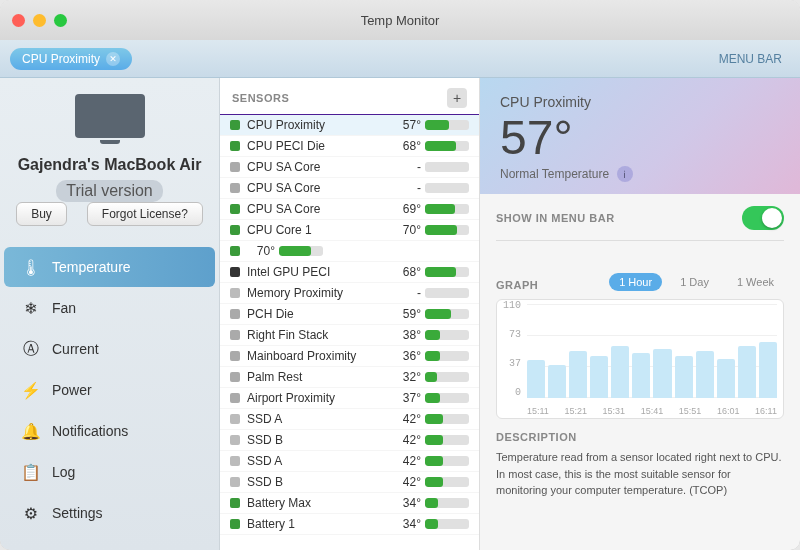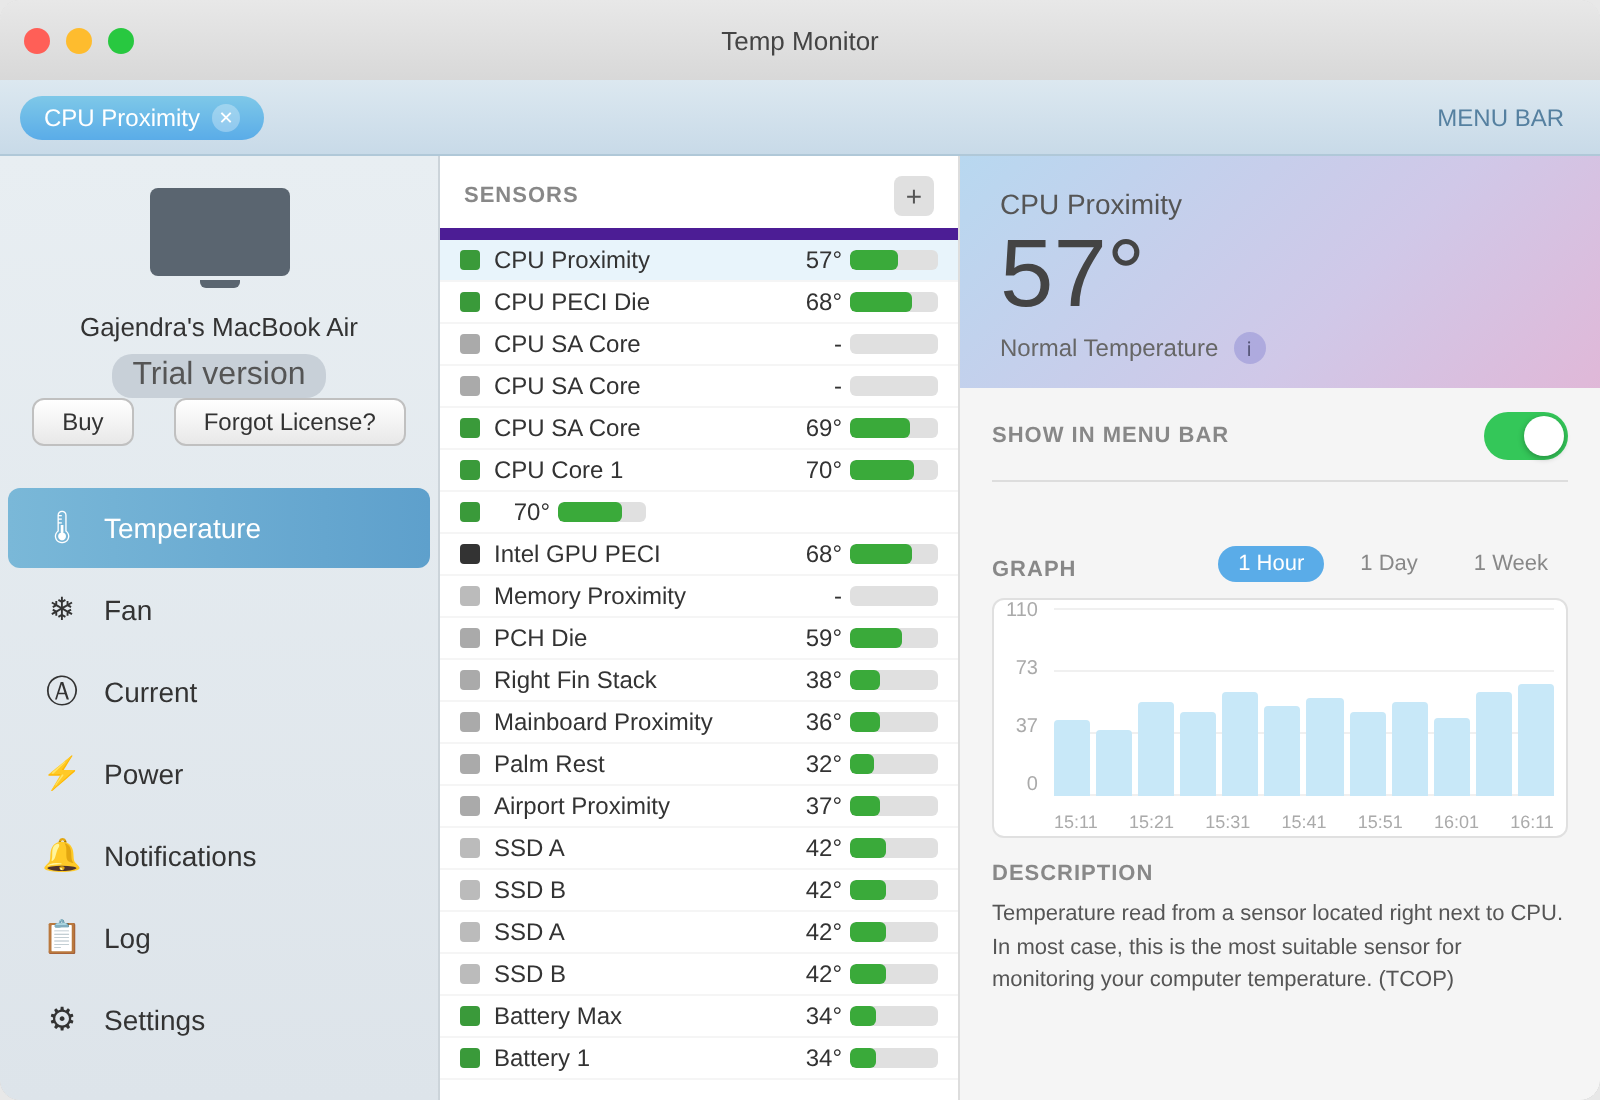--- a/index.html
+++ b/index.html
@@ -117,23 +117,23 @@
       content: '';
       position: absolute;
       bottom: -6px;
       left: 50%;
       transform: translateX(-50%);
       width: 20px; height: 4px;
       background: #5a6570;
       border-radius: 0 0 3px 3px;
     }
     .device-name {
-      font-size: 13px;
+      font-size: 16px;
       color: #333;
-      font-weight: 400;
+      font-weight: 700;
       margin-top: 10px;
       margin-bottom: 6px;
     }
     .trial-badge {
       background: #c8d0d8;
       border-radius: 10px;
       padding: 2px 10px;
       font-size: 16px;
       color: #555;
       margin-bottom: 0;
@@ -184,21 +184,21 @@
       display: flex;
       flex-direction: column;
       overflow: hidden;
       flex-shrink: 0;
     }
     .sensors-header {
       display: flex;
       align-items: center;
       justify-content: space-between;
       padding: 10px 12px 6px;
-      border-bottom: 6px solid #4c1d95;
+      border-bottom: 1px solid #4c1d95;
     }
     .sensors-title {
       font-size: 11px;
       font-weight: 700;
       color: #888;
       letter-spacing: 0.5px;
     }
     .sensors-add {
       width: 20px; height: 20px;
       background: #e0e0e0;
@@ -364,20 +364,21 @@
       overflow: hidden;
     }
     .graph-y-axis {
       position: absolute;
       left: 6px;
       top: 0; bottom: 20px;
       display: flex;
       flex-direction: column;
       justify-content: space-between;
       align-items: flex-end;
+      font-family: Liberation Mono, monospace;
     }
     .graph-y-label {
       font-size: 10px;
       color: #aaa;
     }
     .graph-content {
       position: absolute;
       left: 30px; right: 6px;
       top: 4px; bottom: 20px;
     }

